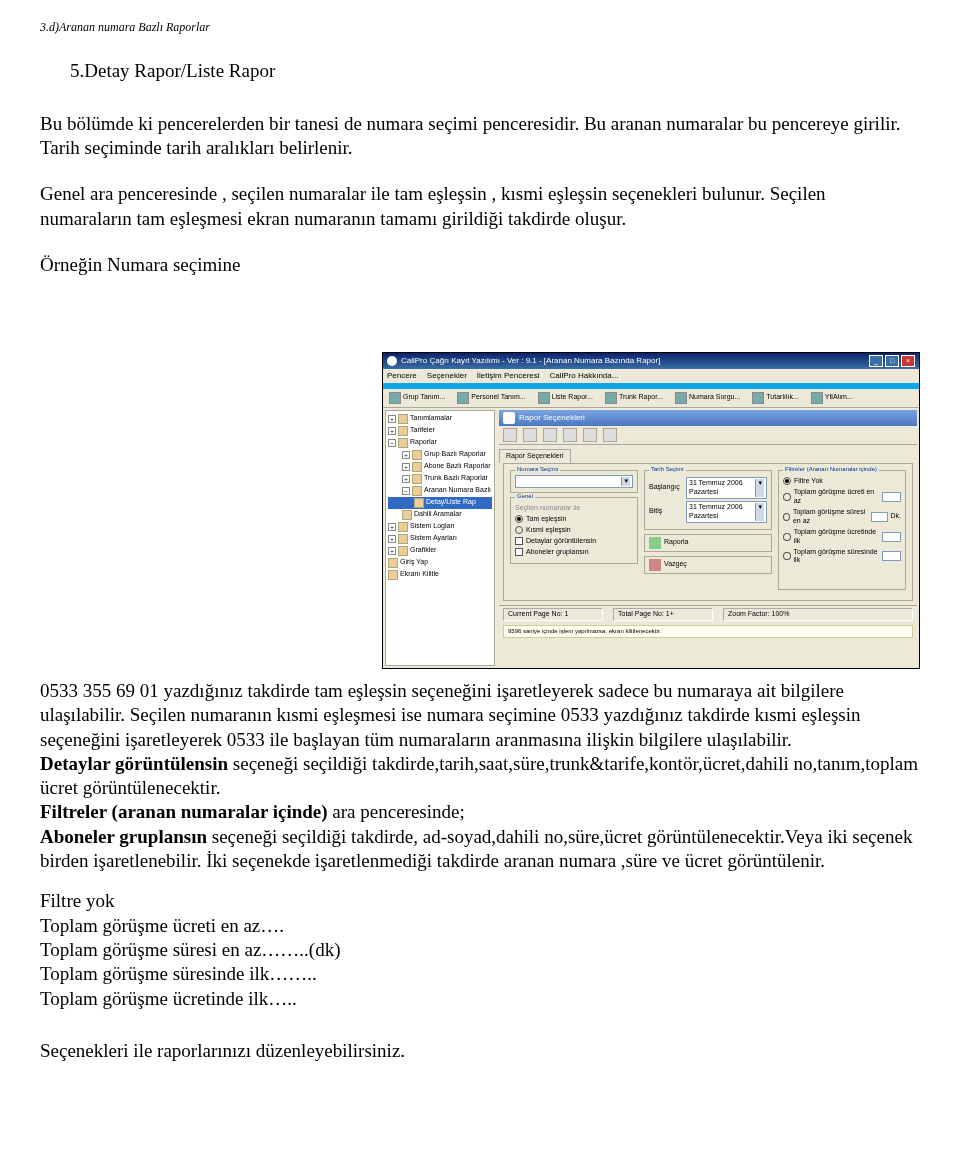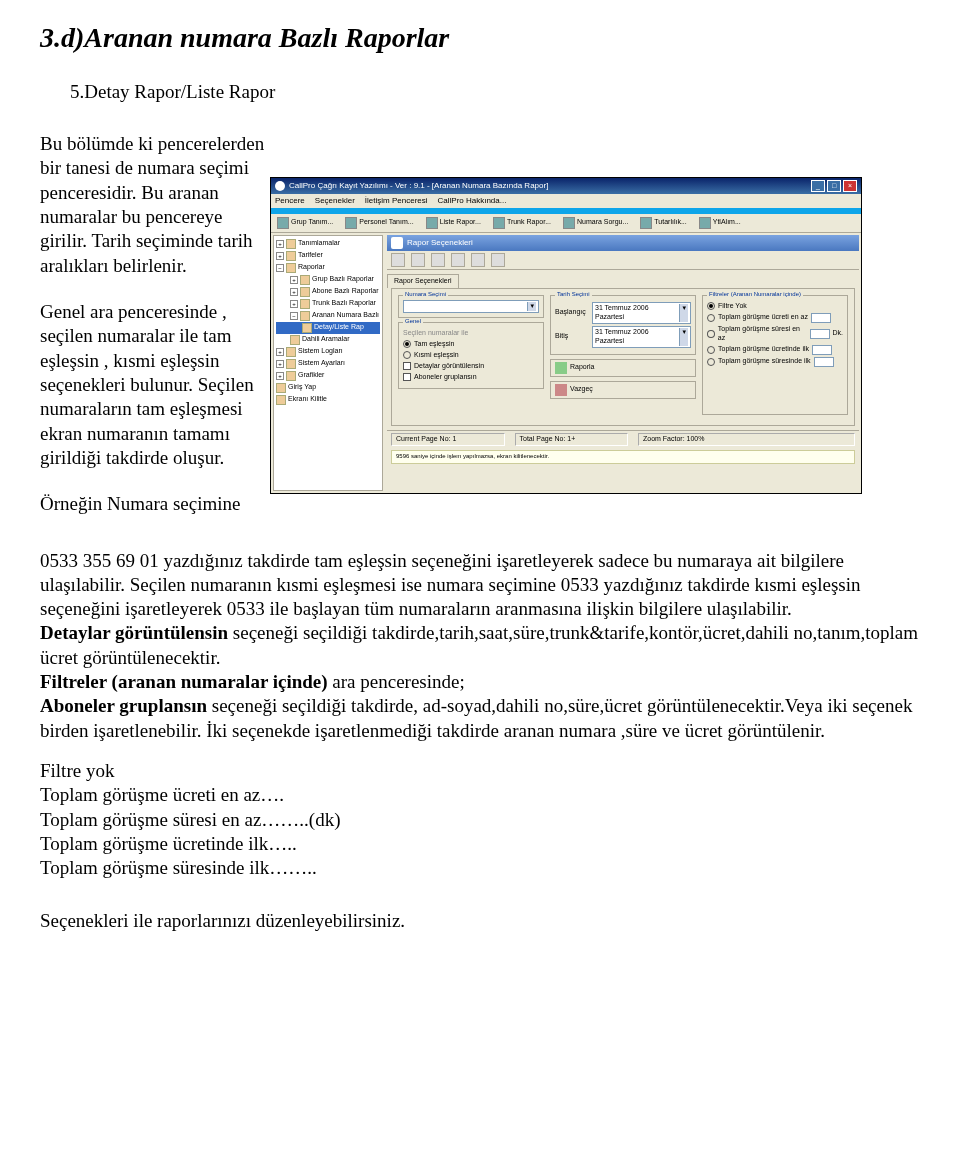--- a/index.html
+++ b/index.html
@@ -7,48 +7,50 @@
     font-family: "Times New Roman", serif;
     font-size: 19px;
     margin: 0;
     padding: 20px 40px;
     line-height: 1.28;
     color: #000;
     background: #fff;
     width: 960px;
   }
   h2 {
-    font-size: 28px;
+    font-size: 12px;
     font-style: italic;
-    font-weight: bold;
+    font-weight: normal;
     margin: 0 0 24px 0;
   }
   h3 {
     font-size: 19px;
     font-weight: normal;
     margin: 0 0 28px 30px;
   }
   .layout {
     display: flex;
+    gap: 10px;
     margin-bottom: 10px;
-    align-items: center;
+    align-items: flex-end;
+    flex-direction: column;
   }
   .text-col {
     flex: 0 0 230px;
   }
   .text-col p { margin: 0 0 22px 0; }
   .screenshot-col { flex: 1; }
   .main-text p { margin: 0 0 0 0; }
   .main-text { margin-bottom: 16px; }
   .list p { margin: 0; }
   .strong { font-weight: bold; }
 
   
   .app {
-    width: 592px;
+    width: 538px;
     border: 1px solid #000;
     background: #ece9d8;
     font-family: Tahoma, Arial, sans-serif;
     font-size: 8px;
     color: #000;
   }
   .titlebar {
     background: linear-gradient(#0a246a, #3a6ea5);
     color: #fff;
     display: flex;
@@ -441,17 +443,17 @@
   <p>0533 355 69 01 yazdığınız takdirde tam eşleşsin seçeneğini işaretleyerek sadece  bu numaraya ait bilgilere ulaşılabilir. Seçilen numaranın kısmi eşleşmesi ise numara seçimine 0533 yazdığınız takdirde kısmi eşleşsin seçeneğini işaretleyerek 0533 ile başlayan tüm numaraların aranmasına ilişkin bilgilere ulaşılabilir.</p>
   <p><span class="strong">Detaylar görüntülensin</span><span> seçeneği seçildiği takdirde,tarih,saat,süre,trunk&amp;tarife,kontör,ücret,dahili no,tanım,toplam ücret görüntülenecektir.</span></p>
   <p><span class="strong">Filtreler (aranan numaralar içinde)</span><span> ara penceresinde;</span></p>
   <p><span class="strong">Aboneler gruplansın</span><span> seçeneği seçildiği takdirde, ad-soyad,dahili no,süre,ücret görüntülenecektir.Veya iki seçenek birden işaretlenebilir. İki seçenekde işaretlenmediği takdirde aranan numara ,süre ve ücret görüntülenir.</span></p>
 </div>
 
 <div class="list">
   <p>Filtre yok</p>
   <p>Toplam görüşme ücreti  en az….</p>
   <p>Toplam görüşme süresi en az……..(dk)</p>
+  <p>Toplam görüşme süresinde ilk……..</p>
   <p>Toplam görüşme ücretinde ilk…..</p>
-  <p>Toplam görüşme süresinde ilk……..</p>
 </div>
 
 <p style="margin-top:28px;">Seçenekleri ile raporlarınızı düzenleyebilirsiniz.</p>
 
 </body></html>

